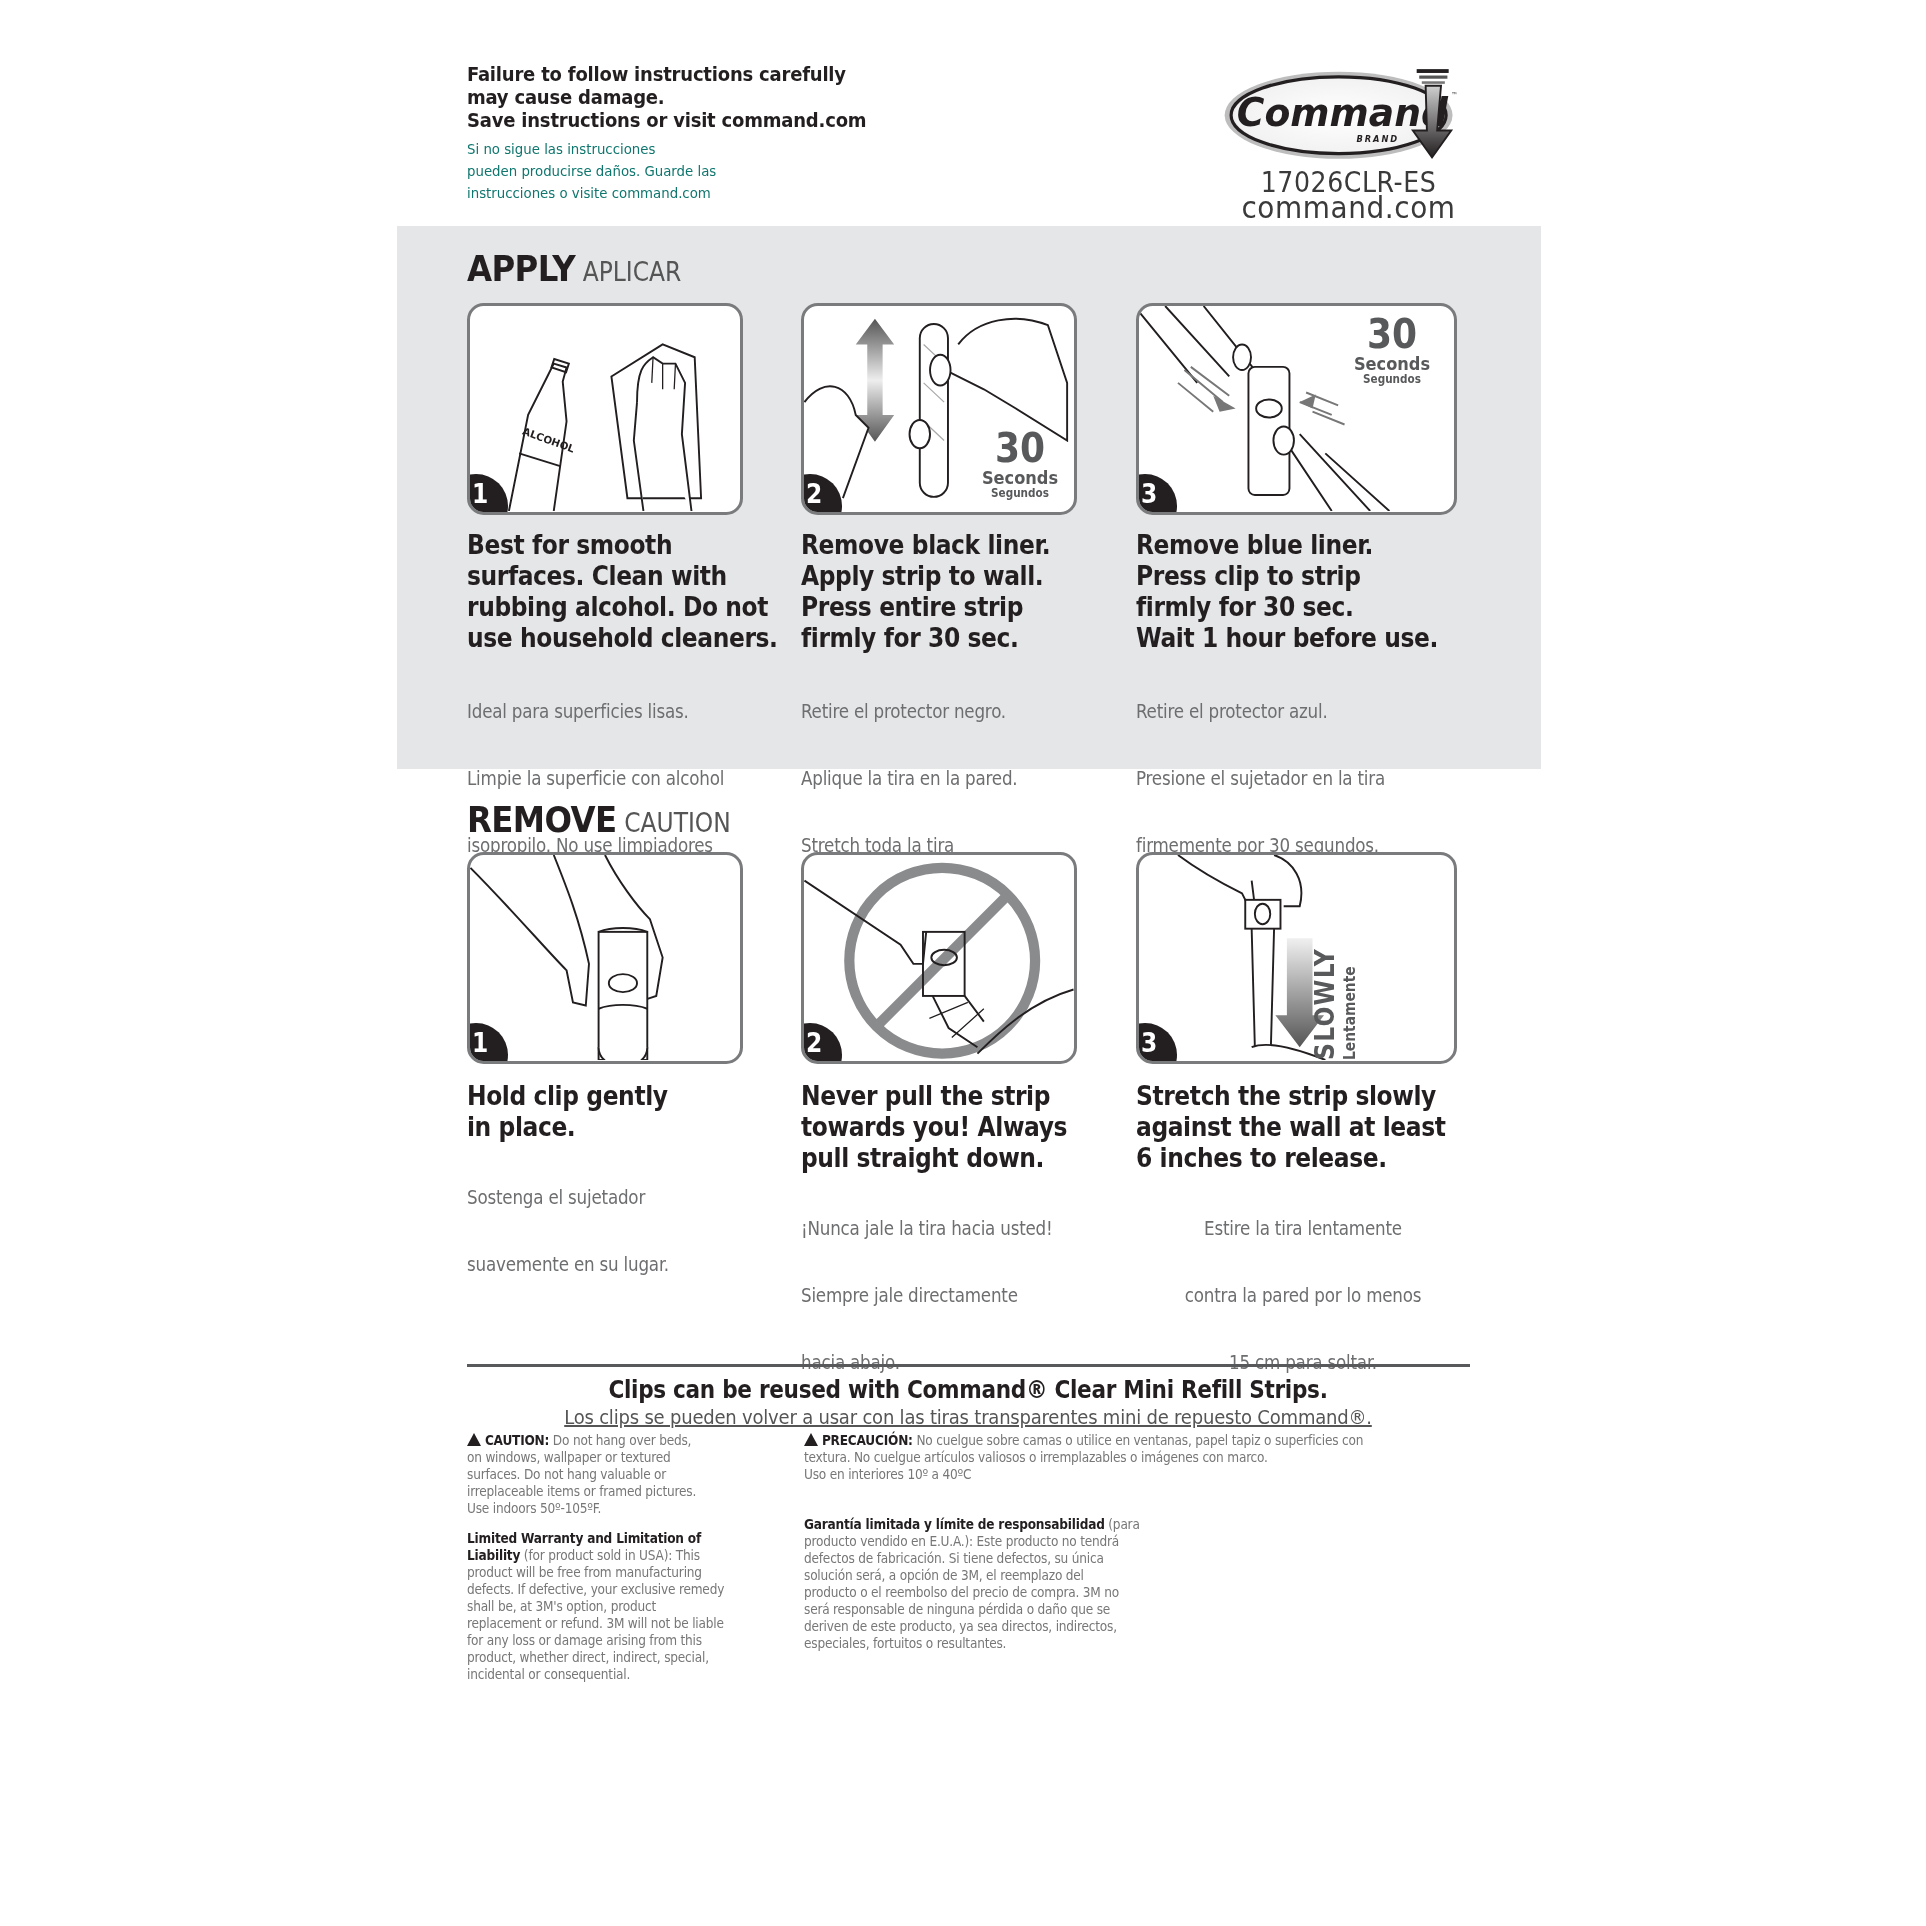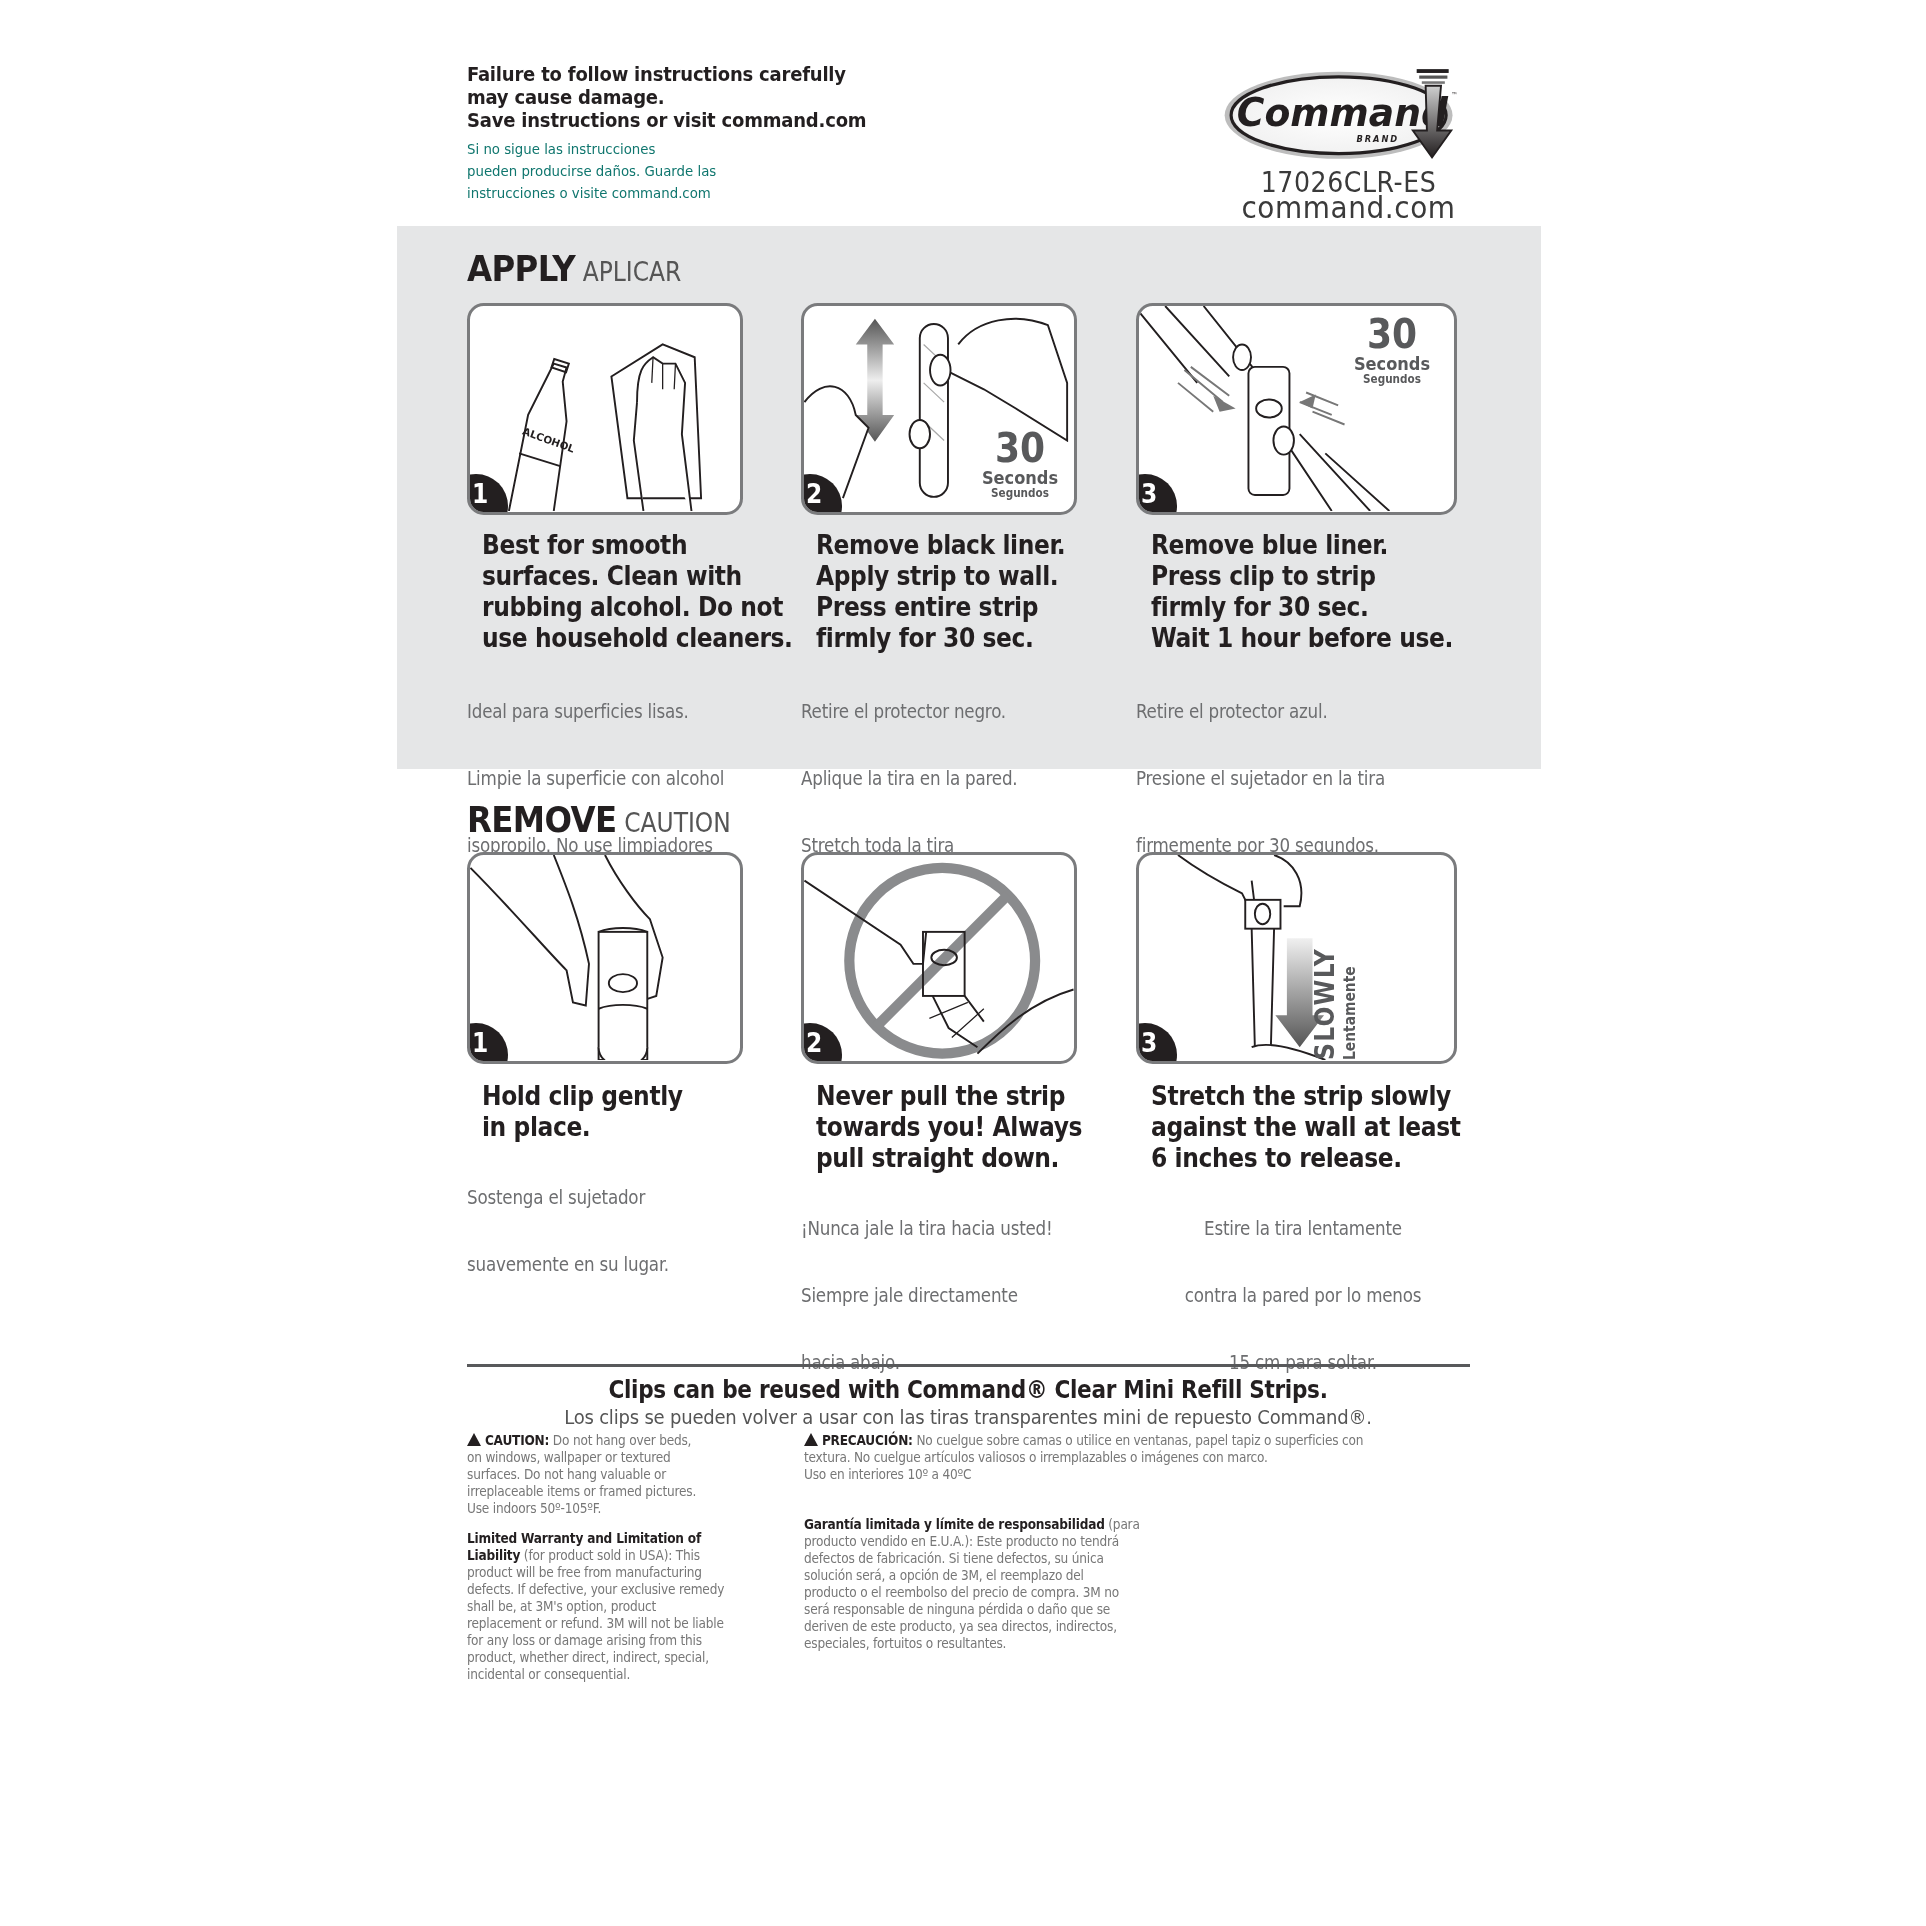--- a/index.html
+++ b/index.html
@@ -22,28 +22,28 @@
   .sec-title { font-weight:bold; font-size:36px; letter-spacing:-0.6px; color:#231f20; white-space:nowrap; }
   .sec-title .sub { font-weight:normal; font-size:26px; color:#555; letter-spacing:0; margin-left:7.7px; }
 
   .card { position:absolute; width:276px; height:212px; background:#ffffff;
           border:3.9px solid #7a7b7d; border-radius:16.7px; box-sizing:border-box; overflow:hidden; }
   .card svg { position:absolute; left:0; top:0; }
   .badge { position:absolute; left:-26px; bottom:-26px; width:64px; height:64px;
            background:#231f20; border-radius:50%; }
   .badge span { position:absolute; left:28px; top:5.1px; color:#fff; font-weight:bold; font-size:26px; }
 
-  .step-en { position:absolute; width:321px; font-weight:bold; font-size:26px; line-height:31px; color:#231f20; letter-spacing:-0.4px;margin-left:15px; }
+  .step-en { position:absolute; width:321px; font-weight:bold; font-size:26px; line-height:31px; color:#231f20; letter-spacing:-0.4px; }
   .step-en div { white-space:nowrap; }
   .step-es { position:absolute; width:334px; font-size:18.6px; line-height:24px; color:#6d6e70; letter-spacing:-0.2px; }
   .step-es div { white-space:nowrap;margin-top:43px; }
 
   .rule { left:467px; top:1364px; width:1003px; height:3.2px; background:#58595b; }
   .reuse-en { left:449px; top:1376px; width:1038px; text-align:center; font-weight:bold; font-size:24px; line-height:28px; color:#231f20; letter-spacing:-0.3px; }
-  .reuse-es { left:449px; top:1405px; width:1038px; text-align:center; font-size:20px; line-height:24.4px; color:#555; letter-spacing:-0.2px; }
+  .reuse-es { left:449px; top:1405px; width:1038px; text-align:center; font-size:20px; line-height:24.4px; color:#555; letter-spacing:-0.2px;text-decoration:underline; }
 
   .fine { font-size:13.5px; line-height:17px; color:#777; letter-spacing:-0.2px; }
   .fine b { color:#231f20; }
   .fine div { white-space:nowrap; }
   .warn-tri { display:inline-block; width:0; height:0; border-left:7px solid transparent; border-right:7px solid transparent;
               border-bottom:13px solid #231f20; vertical-align:-1.3px; margin-right:3.9px; }
 </style>
 </head>
 <body>
 

